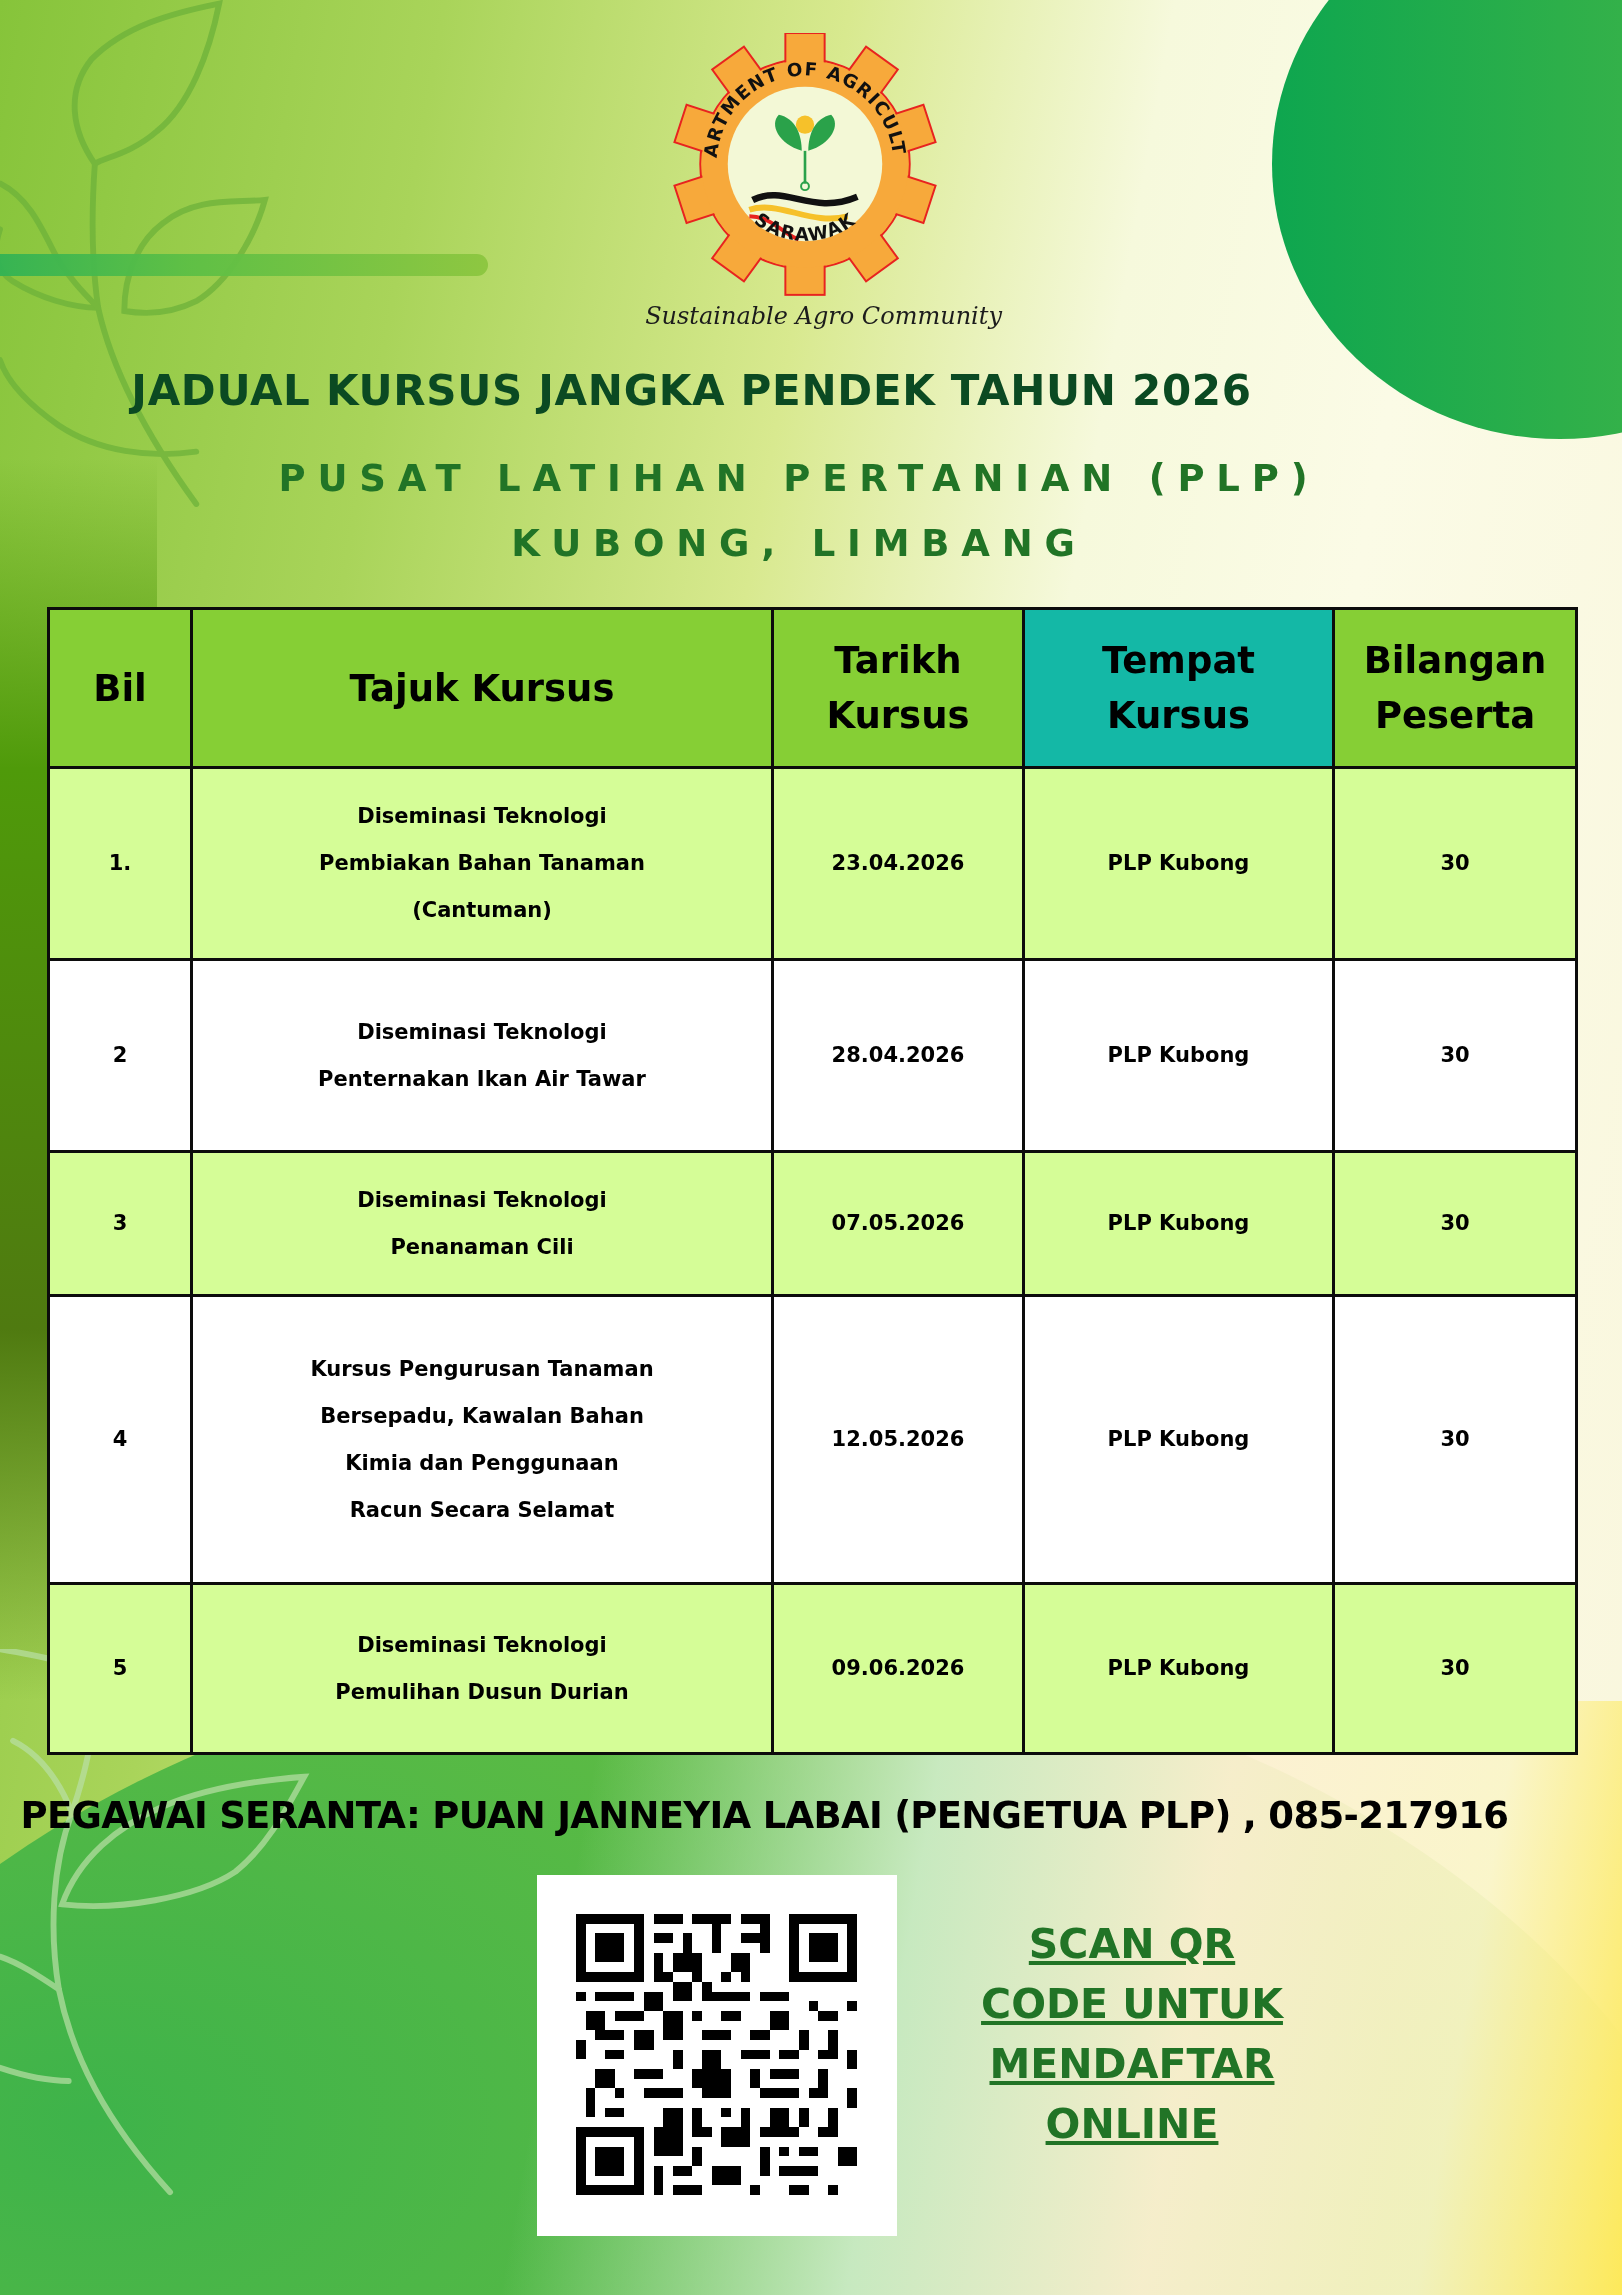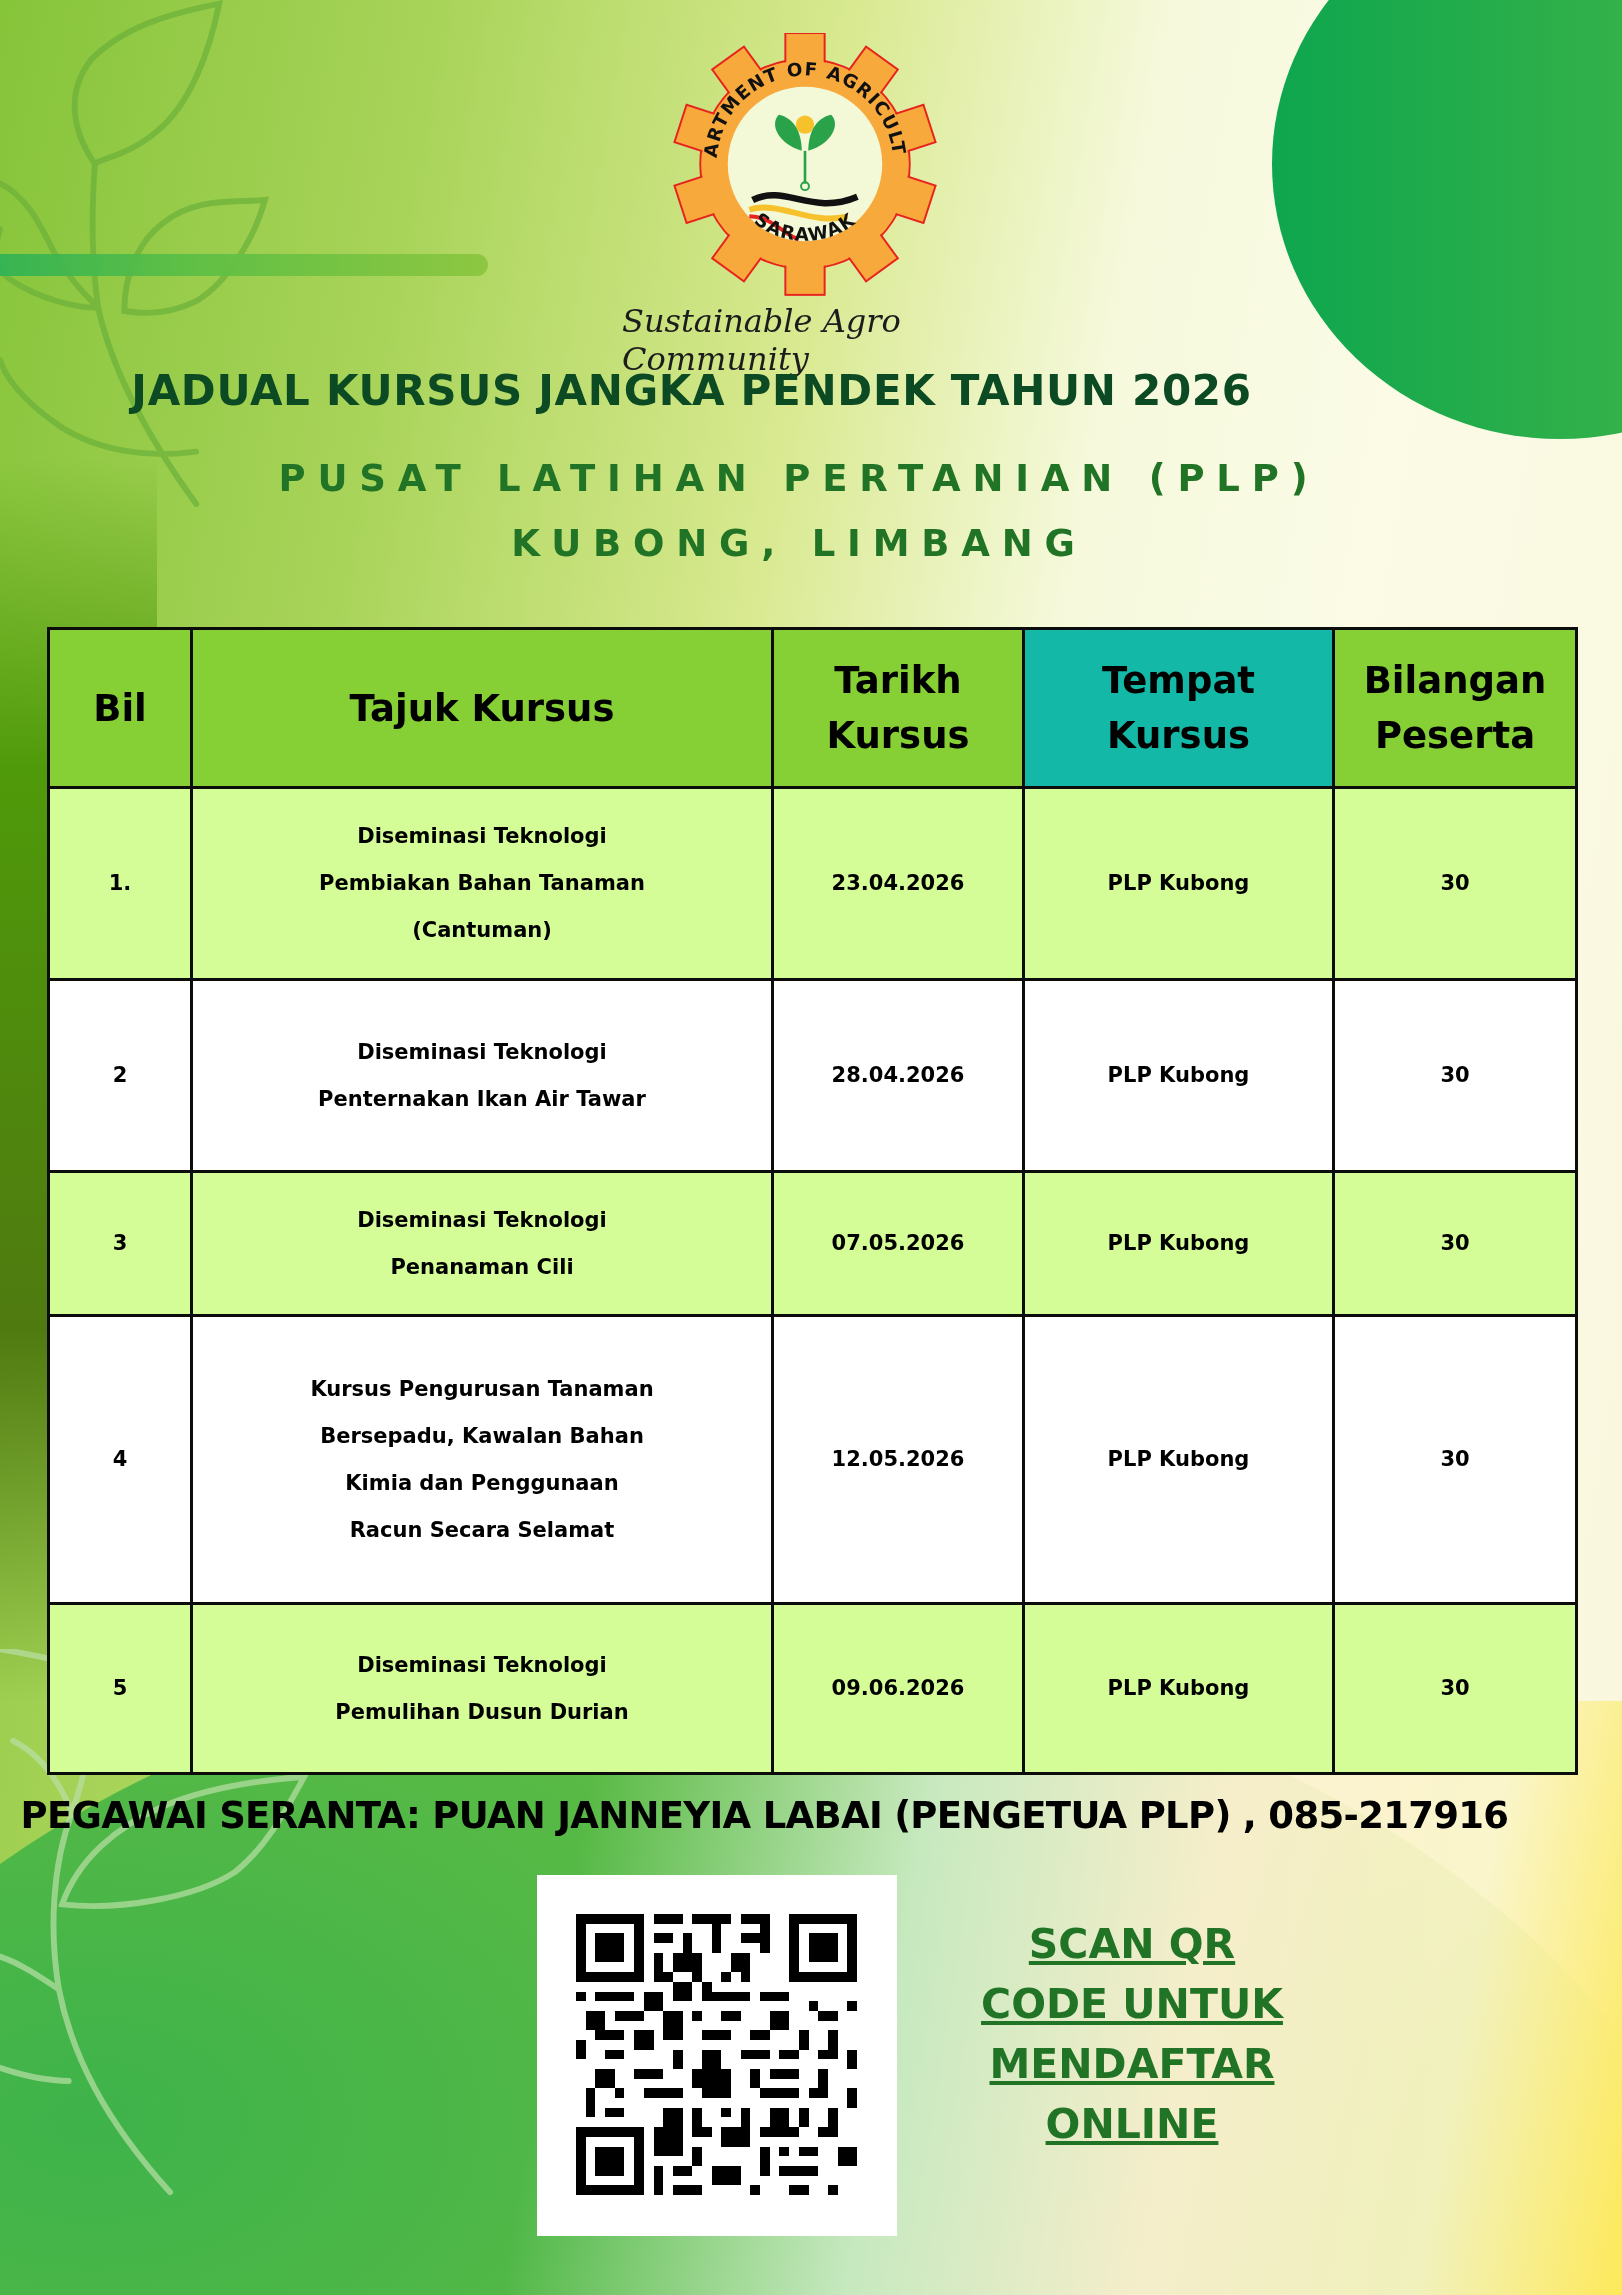--- a/index.html
+++ b/index.html
@@ -13,32 +13,32 @@
     background: radial-gradient(ellipse at 20% 30%, #3eb34a 0%, #5dbb44 35%, #8cc63f 55%, rgba(200,230,170,0) 75%); }
   .bg-bottom-soft { position:absolute; left:0; top:1701px; width:1623px; height:594px;
     background: linear-gradient(100deg, rgba(0,0,0,0) 0%, rgba(0,0,0,0) 35%, rgba(210,238,205,0.9) 55%, rgba(252,240,210,0.95) 72%, rgba(250,245,200,0.9) 88%, #fde95a 100%); }
   .circle-tr { position:absolute; left:1272px; top:-111px; width:576px; height:550px; border-radius:50%;
     background: linear-gradient(90deg, #0ea64f 0%, #2daf4a 50%, #4ab848 100%); }
   .bar-tl { position:absolute; left:-13px; top:254px; width:501px; height:22px; border-radius:11px;
     background: linear-gradient(90deg, #2fb255 0%, #5cbf45 40%, #8cc63f 100%); opacity:.95; }
   .leaf-svg { position:absolute; }
 
   .logo { position:absolute; left:661px; top:33px; width:288px; height:275px; }
-  .tagline { position:absolute; left:622px; top:302px; width:380px; text-align:left;
-    font-family:"DejaVu Serif", serif; font-style:italic; font-size:32px; color:#1c1c1c; }
+  .tagline { position:absolute; left:622px; top:302px; width:380px; text-align:right;
+    font-family:"DejaVu Serif", serif; font-style:italic; font-size:24px; color:#1c1c1c; }
 
   .title { position:absolute; left:0; width:1383px; top:366px; text-align:center;
     font-family:"DejaVu Sans", sans-serif; font-weight:bold; font-size:42px; color:#0b4a22; letter-spacing:0.7px; }
   .sub1, .sub2 { position:absolute; left:0; width:1598px; text-align:center;
     font-family:"DejaVu Sans", sans-serif; font-weight:bold; font-size:37px; color:#217426; letter-spacing:11.8px; }
   .sub1 { top:457px; }
   .sub2 { top:522px; }
 
   table.sched { position:absolute; left:47px; top:607px; width:1529px; border-collapse:collapse;
-    font-family:"DejaVu Sans", sans-serif; font-weight:bold; color:#000; table-layout:fixed;margin-top:20px; }
+    font-family:"DejaVu Sans", sans-serif; font-weight:bold; color:#000; table-layout:fixed; }
   table.sched th, table.sched td { border:3.9px solid #0c0c0c; text-align:center; vertical-align:middle; padding:0 9.2px; }
   table.sched th { background:#86cf35; font-size:37px; line-height:55px; height:156px; }
   table.sched th.tempat { background:#14b8a6; }
   table.sched td { font-size:21px; line-height:47px; }
   tr.alt td { background:#d5fd97; }
   tr.plain td { background:#ffffff; }
 
   .contact { position:absolute; left:0; width:1529px; top:1794px; text-align:center;
     font-family:"DejaVu Sans", sans-serif; font-weight:bold; font-size:37px; color:#000; letter-spacing:-0.7px; }
 

